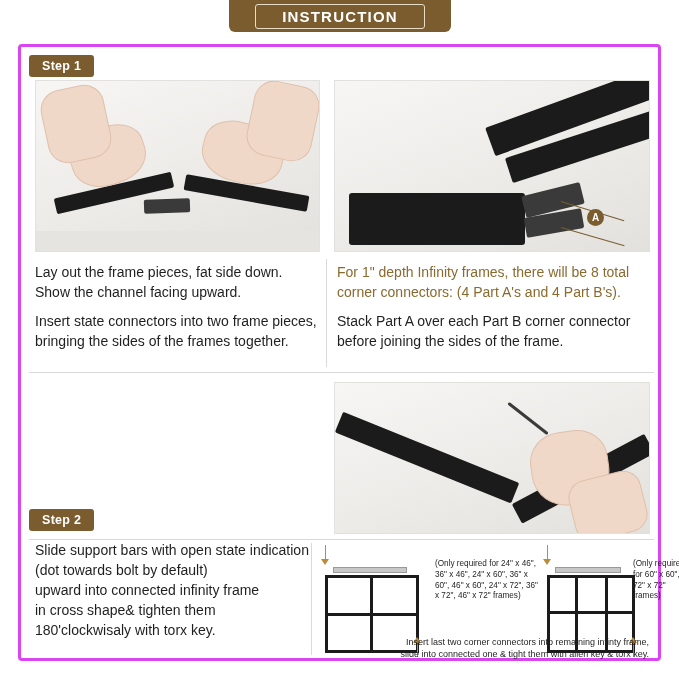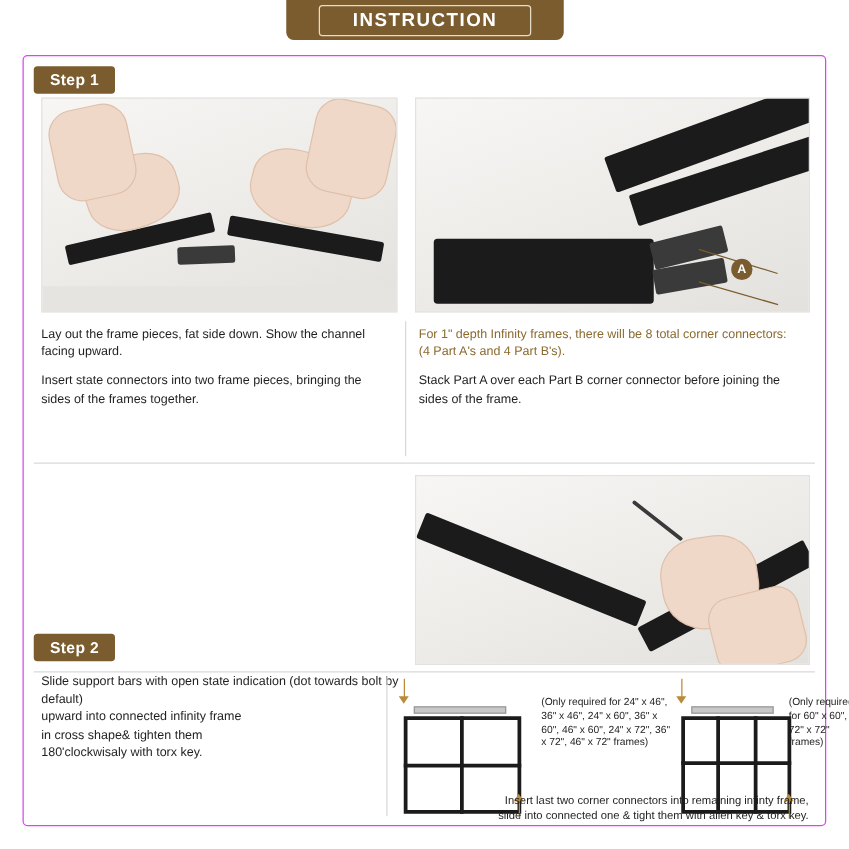--- a/index.html
+++ b/index.html
@@ -45,21 +45,21 @@
     letter-spacing: 1.2px;
   }
 
   
   .outer {
     position: absolute;
     top: 44px;
     left: 18px;
     width: 643px;
     height: 617px;
-    border: 1px solid #d946ef;
+    border: 3px solid #d946ef;
     border-radius: 4px;
     box-sizing: border-box;
     background: #ffffff;
   }
 
   
   .step-chip {
     position: absolute;
     background: #7a5c2e;
     color: #ffffff;
@@ -94,21 +94,21 @@
   }
   .photo-bg {
     position: absolute;
     inset: 0;
     background: linear-gradient(160deg,#f7f6f4 0%,#ecebe8 55%,#e3e1dd 100%);
   }
 
   
   .txt {
     position: absolute;
-    font-size: 10px;
+    font-size: 14px;
     line-height: 1.42;
     color: #1f1f1f;
   }
   .txt p { margin: 0 0 9px 0; }
   .txt p:last-child { margin-bottom: 0; }
   .brown { color: #8a6a2f; }
   .small { font-size: 9px; line-height: 1.3; }
   .tiny  { font-size: 8.2px; line-height: 1.32; }
 
   

